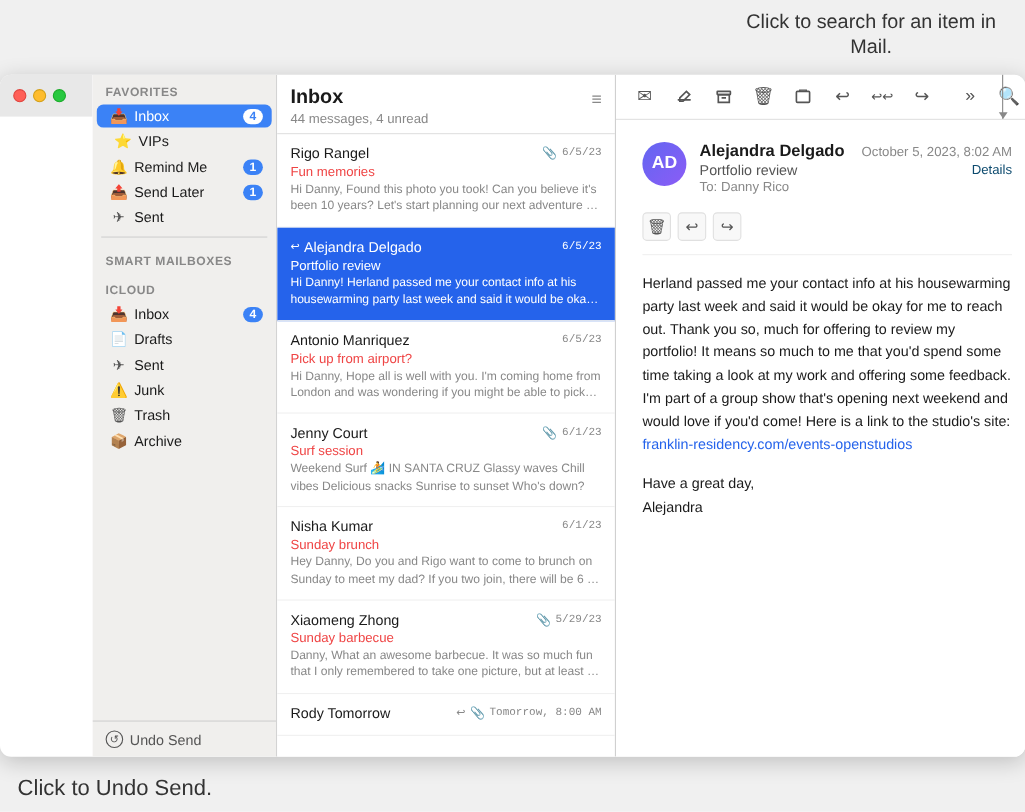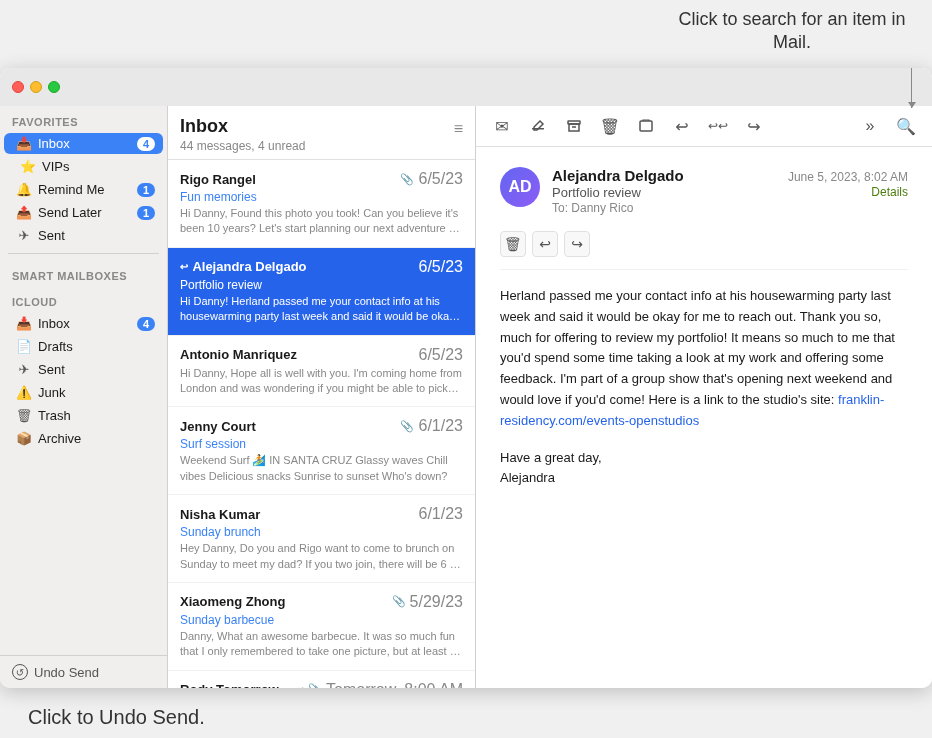--- a/index.html
+++ b/index.html
@@ -21,21 +21,21 @@
       text-align: center;
       font-size: 18px;
       color: #333;
       line-height: 1.3;
       padding: 8px 16px;
       z-index: 100;
     }
     .callout-bottom {
       position: absolute;
       bottom: 0;
-      left: 12px;
+      left: 0;
       width: 260px;
       font-size: 20px;
       color: #333;
       line-height: 1.3;
       padding: 8px 16px;
       z-index: 100;
     }
     .callout-line-top {
       position: absolute;
       top: 68px;
@@ -59,21 +59,21 @@
     .mail-window {
       position: absolute;
       top: 68px;
       left: 0;
       right: 0;
       bottom: 50px;
       background: #fff;
       border-radius: 10px;
       overflow: hidden;
       display: flex;
-      flex-direction: column;
+      flex-direction: row;
       box-shadow: 0 4px 20px rgba(0,0,0,0.2);
     }
 
     
     .title-bar {
       height: 38px;
       background: #e8e8e8;
       display: flex;
       align-items: center;
       padding: 0 12px;
@@ -235,34 +235,35 @@
     .message-item.selected .msg-preview,
     .message-item.selected .msg-date { color: white; }
     .msg-top-row {
       display: flex;
       justify-content: space-between;
       align-items: center;
       margin-bottom: 2px;
     }
     .msg-sender {
       font-size: 13px;
-      font-weight: 700;
+      font-weight: 400;
       color: #1a1a1a;
       display: flex;
       align-items: center;
       gap: 4px;
     }
     .msg-date {
-      font-size: 16px;
-      color: #888;
+      font-size: 10px;
+      color: #888;
+      font-family: Liberation Mono, monospace;
     }
     .msg-subject {
       font-size: 12px;
       font-weight: 500;
-      color: #3b82f6;
+      color: #ef4444;
       margin-bottom: 2px;
     }
     .msg-preview {
       font-size: 11px;
       color: #888;
       overflow: hidden;
       display: -webkit-box;
       -webkit-line-clamp: 2;
       -webkit-box-orient: vertical;
       line-height: 1.4;
@@ -351,21 +352,21 @@
     }
     .email-date-details {
       text-align: right;
     }
     .email-date {
       font-size: 12px;
       color: #888;
     }
     .details-link {
       font-size: 12px;
-      color: #4d7c0f;
+      color: #0c4a6e;
       cursor: pointer;
       display: block;
       text-align: right;
     }
     .email-action-bar {
       display: flex;
       gap: 6px;
       margin-bottom: 16px;
       padding-bottom: 12px;
       border-bottom: 1px solid #f0f0f0;
@@ -519,20 +520,21 @@
           </div>
           <div class="msg-subject">Portfolio review</div>
           <div class="msg-preview">Hi Danny! Herland passed me your contact info at his housewarming party last week and said it would be okay for m...</div>
         </div>
 
         <div class="message-item">
           <div class="msg-top-row">
             <div class="msg-sender">Antonio Manriquez</div>
             <span class="msg-date">6/5/23</span>
           </div>
+          <div class="msg-subject">Pick up from airport?</div>
           <div class="msg-preview">Hi Danny, Hope all is well with you. I'm coming home from London and was wondering if you might be able to pick me up...</div>
         </div>
 
         <div class="message-item">
           <div class="msg-top-row">
             <div class="msg-sender">Jenny Court</div>
             <div class="msg-icons">
               <span class="attach-icon">📎</span>
               <span class="msg-date">6/1/23</span>
             </div>
@@ -615,21 +617,21 @@
         <div class="email-header">
           <div class="avatar">
             <span>AD</span>
           </div>
           <div class="email-meta">
             <div class="email-from">Alejandra Delgado</div>
             <div class="email-subject-line">Portfolio review</div>
             <div class="email-to">To:  Danny Rico</div>
           </div>
           <div class="email-date-details">
-            <span class="email-date">June 5, 2023, 8:02 AM</span>
+            <span class="email-date">October 5, 2023, 8:02 AM</span>
             <a class="details-link">Details</a>
           </div>
         </div>
 
         <div class="email-action-bar">
           <div class="email-action-btn" title="Trash">🗑</div>
           <div class="email-action-btn" title="Reply">↩</div>
           <div class="email-action-btn" title="Forward">↪</div>
         </div>
 

